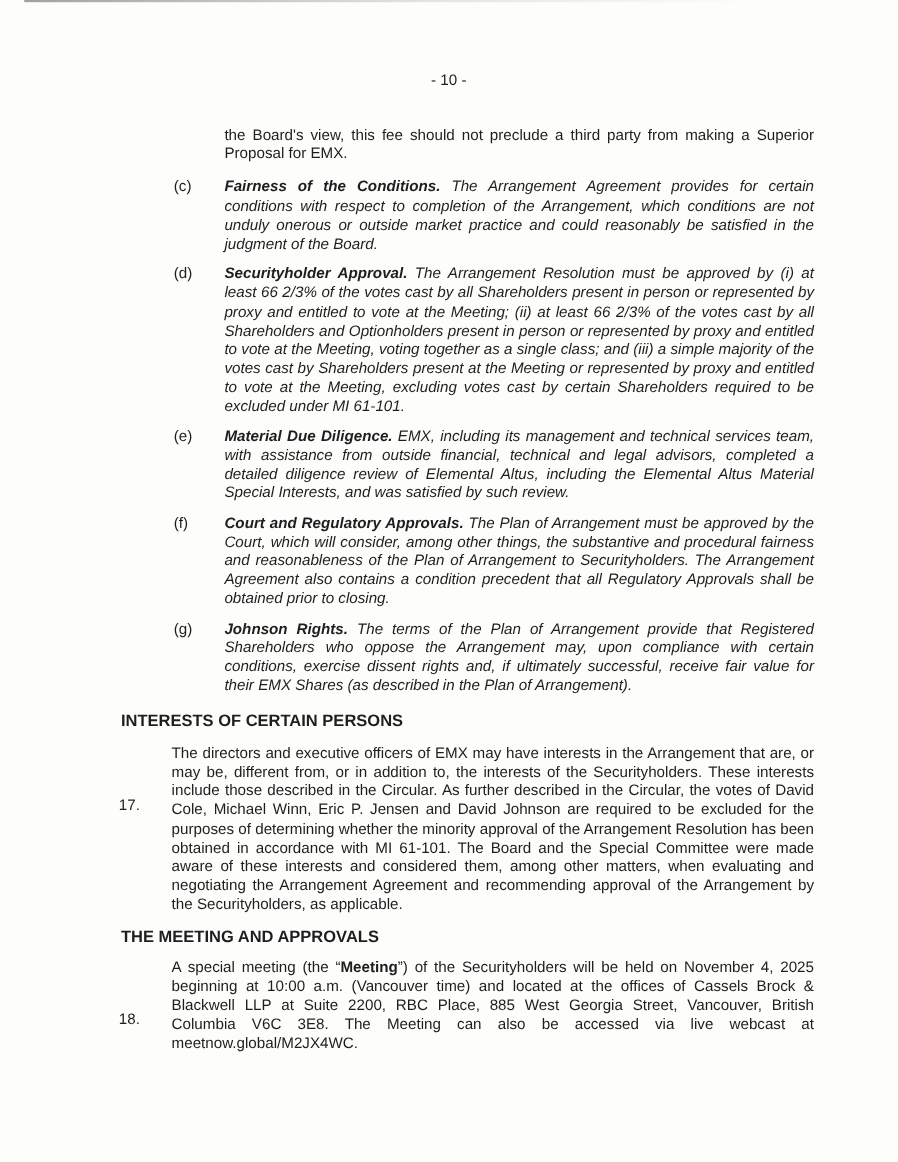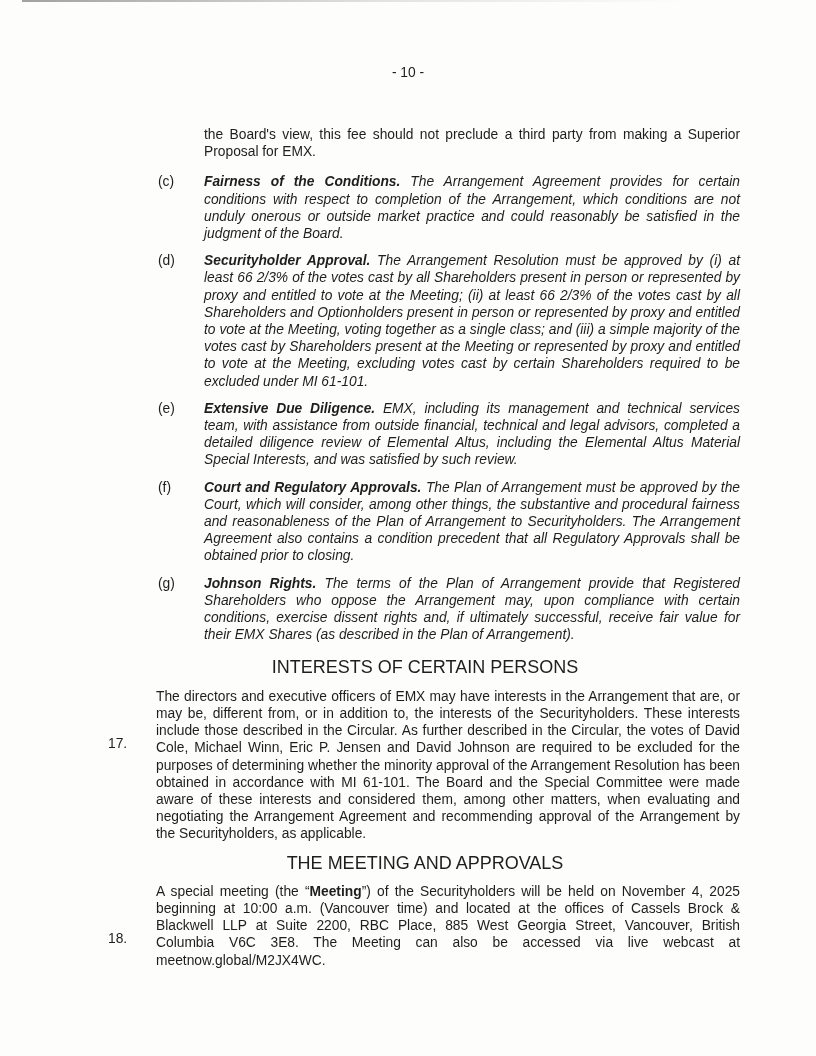--- a/index.html
+++ b/index.html
@@ -30,21 +30,21 @@
   }
   .page-number {
     position: absolute;
     top: 64px;
     left: 0;
     width: 100%;
     text-align: center;
   }
   .content {
     position: absolute;
-    top: 126px;
+    top: 114px;
     left: 0;
     right: 0;
     padding-right: 76px;
   }
   p { margin: 0; }
   .cont {
     margin: 0 0 13px 204px;
     text-align: justify;
   }
   .li {
@@ -54,25 +54,24 @@
   .li .marker {
     flex: 0 0 46px;
     width: 46px;
   }
   .li .body {
     flex: 1;
     text-align: justify;
     font-style: italic;
   }
   h2 {
-    font-size: 18px;
+    font-size: 15px;
     line-height: 17.2px;
-    font-weight: normal;
+    font-weight: bold;
     margin: 16px 0 11px 110px;
-    text-align: center;
   }
   .ni {
     display: flex;
     margin: 0 0 12px 108px;
   }
   .ni .marker {
     flex: 0 0 48px;
     width: 48px;
     margin-top: 47px;
   }
@@ -100,21 +99,21 @@
       <p class="body"><b>Fairness of the Conditions.</b><span> The Arrangement Agreement provides for certain conditions with respect to completion of the Arrangement, which conditions are not unduly onerous or outside market practice and could reasonably be satisfied in the judgment of the Board.</span></p>
     </div>
 
     <div class="li">
       <span class="marker">(d)</span>
       <p class="body"><b>Securityholder Approval.</b><span> The Arrangement Resolution must be approved by (i) at least 66 2/3% of the votes cast by all Shareholders present in person or represented by proxy and entitled to vote at the Meeting; (ii) at least 66 2/3% of the votes cast by all Shareholders and Optionholders present in person or represented by proxy and entitled to vote at the Meeting, voting together as a single class; and (iii) a simple majority of the votes cast by Shareholders present at the Meeting or represented by proxy and entitled to vote at the Meeting, excluding votes cast by certain Shareholders required to be excluded under MI 61-101.</span></p>
     </div>
 
     <div class="li">
       <span class="marker">(e)</span>
-      <p class="body"><b>Extensive Due Diligence.</b><span> EMX, including its management and technical services team, with assistance from outside financial, technical and legal advisors, completed a detailed diligence review of Elemental Altus, including the Elemental Altus Material Special Interests, and was satisfied by such review.</span></p>
+      <p class="body"><b>Material Due Diligence.</b><span> EMX, including its management and technical services team, with assistance from outside financial, technical and legal advisors, completed a detailed diligence review of Elemental Altus, including the Elemental Altus Material Special Interests, and was satisfied by such review.</span></p>
     </div>
 
     <div class="li">
       <span class="marker">(f)</span>
       <p class="body"><b>Court and Regulatory Approvals.</b><span> The Plan of Arrangement must be approved by the Court, which will consider, among other things, the substantive and procedural fairness and reasonableness of the Plan of Arrangement to Securityholders. The Arrangement Agreement also contains a condition precedent that all Regulatory Approvals shall be obtained prior to closing.</span></p>
     </div>
 
     <div class="li">
       <span class="marker">(g)</span>
       <p class="body"><b>Johnson Rights.</b><span> The terms of the Plan of Arrangement provide that Registered Shareholders who oppose the Arrangement may, upon compliance with certain conditions, exercise dissent rights and, if ultimately successful, receive fair value for their EMX Shares (as described in the Plan of Arrangement).</span></p>

